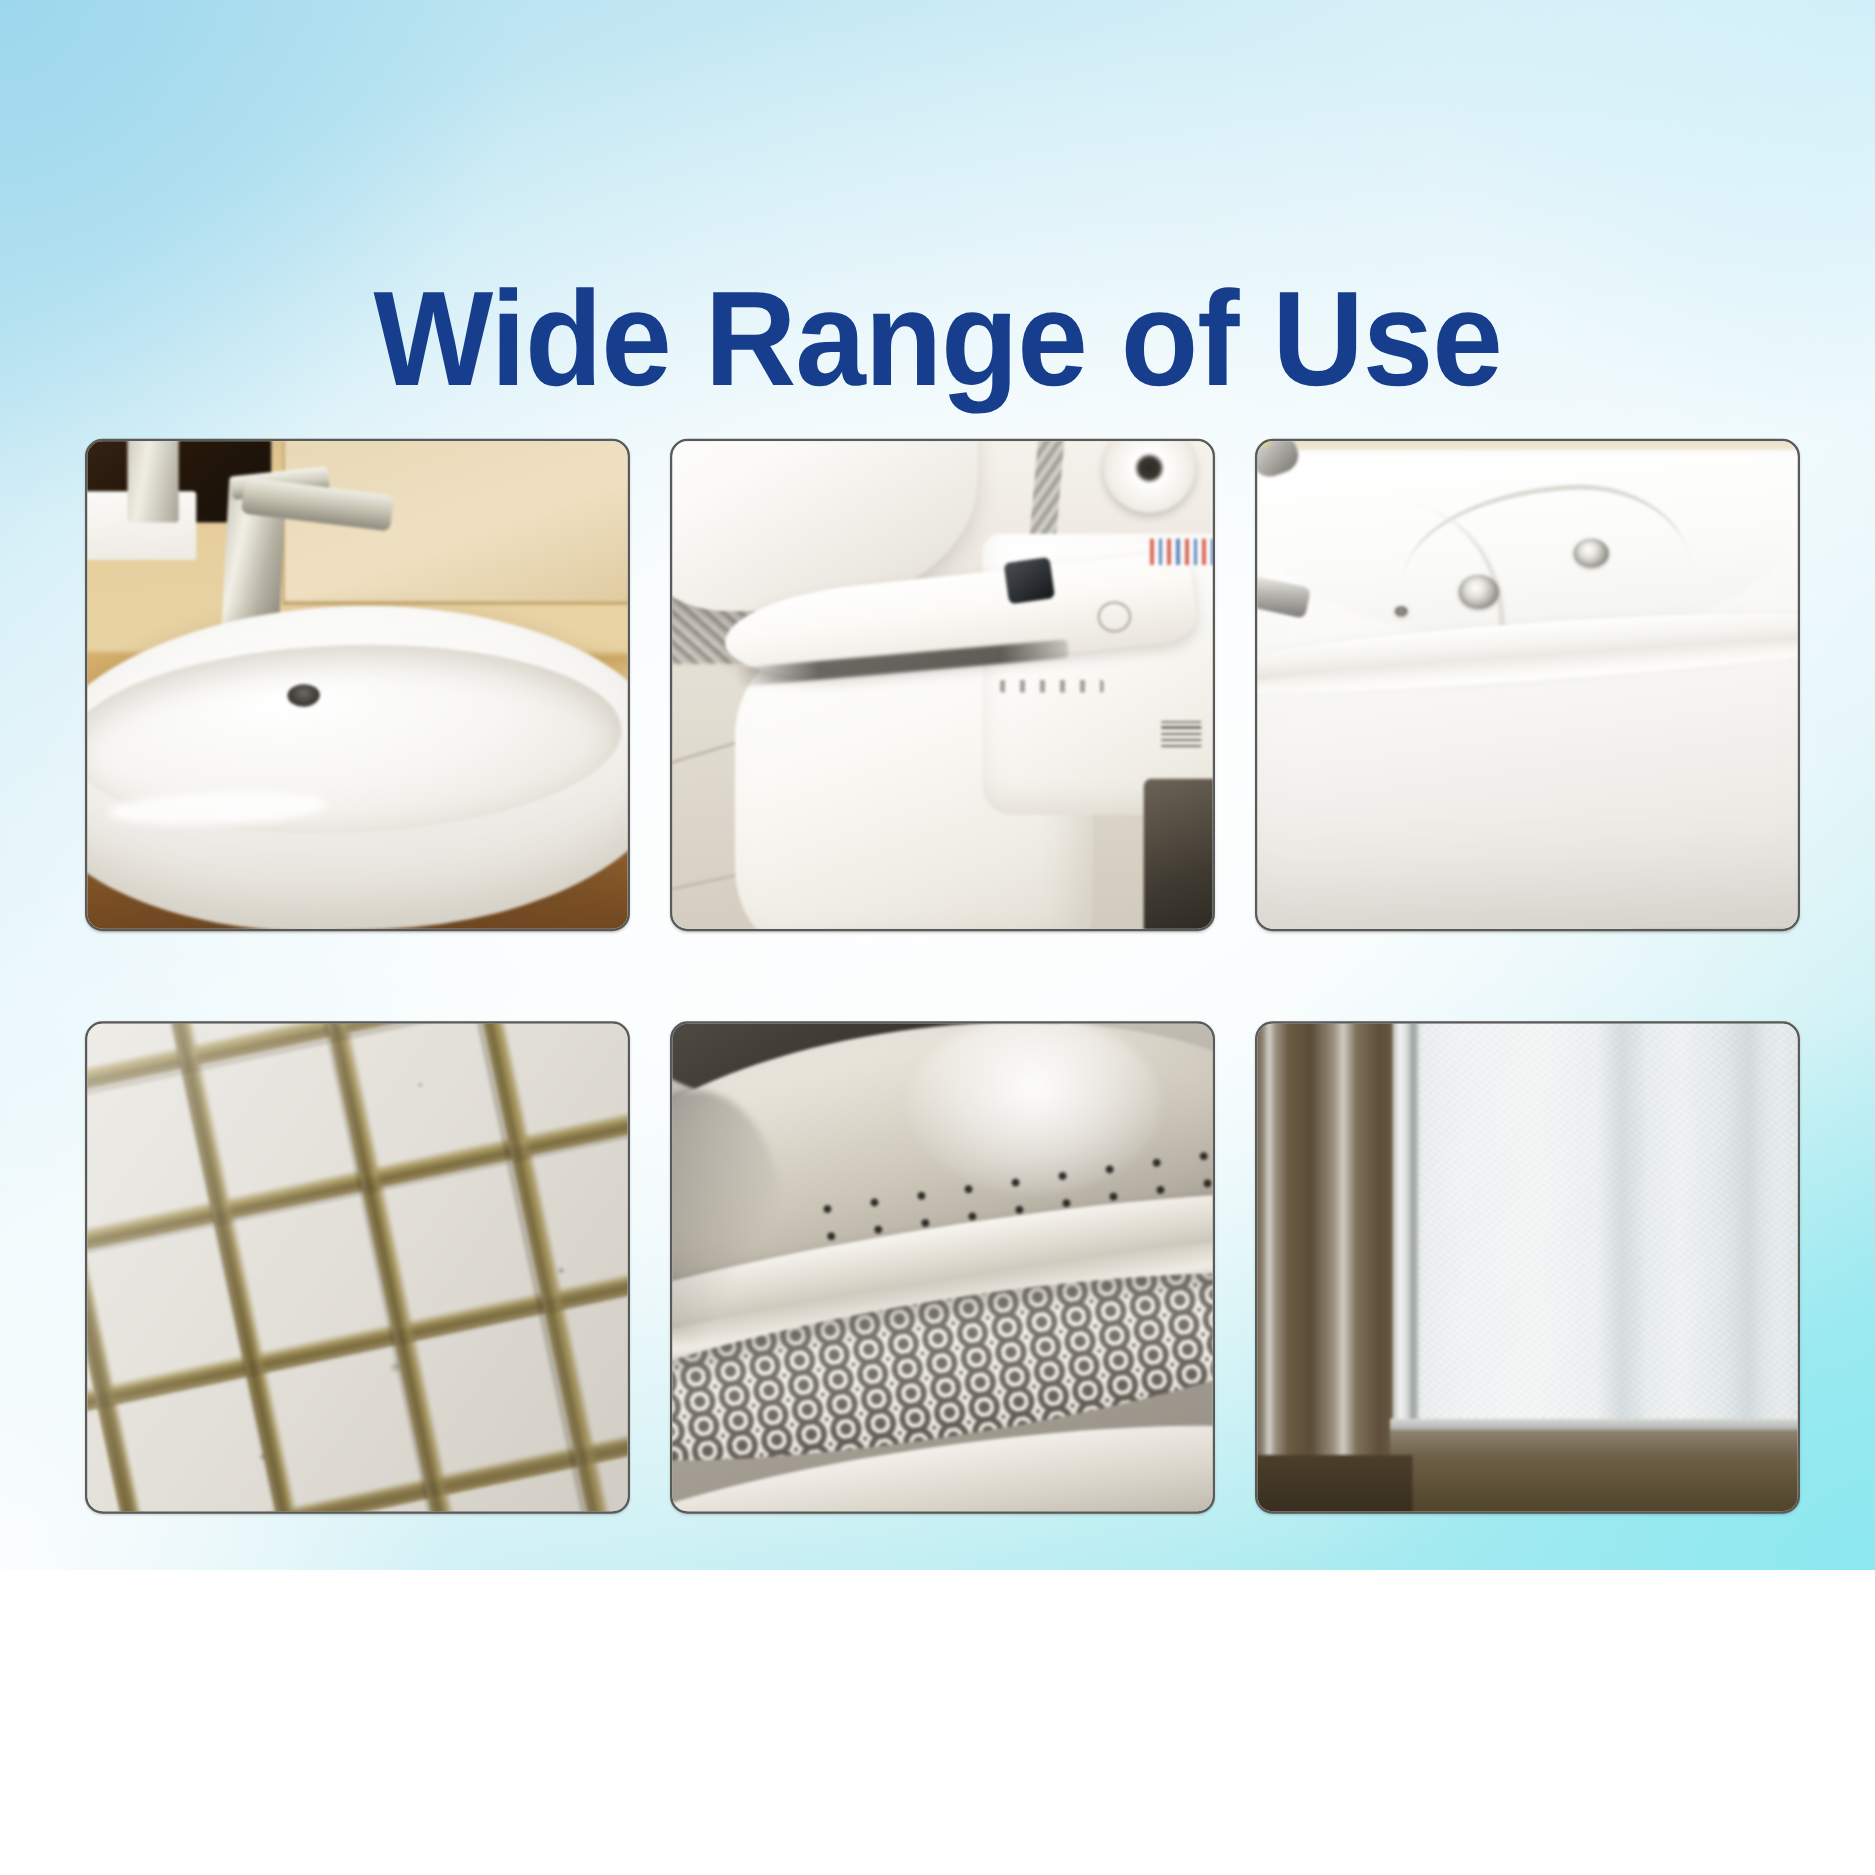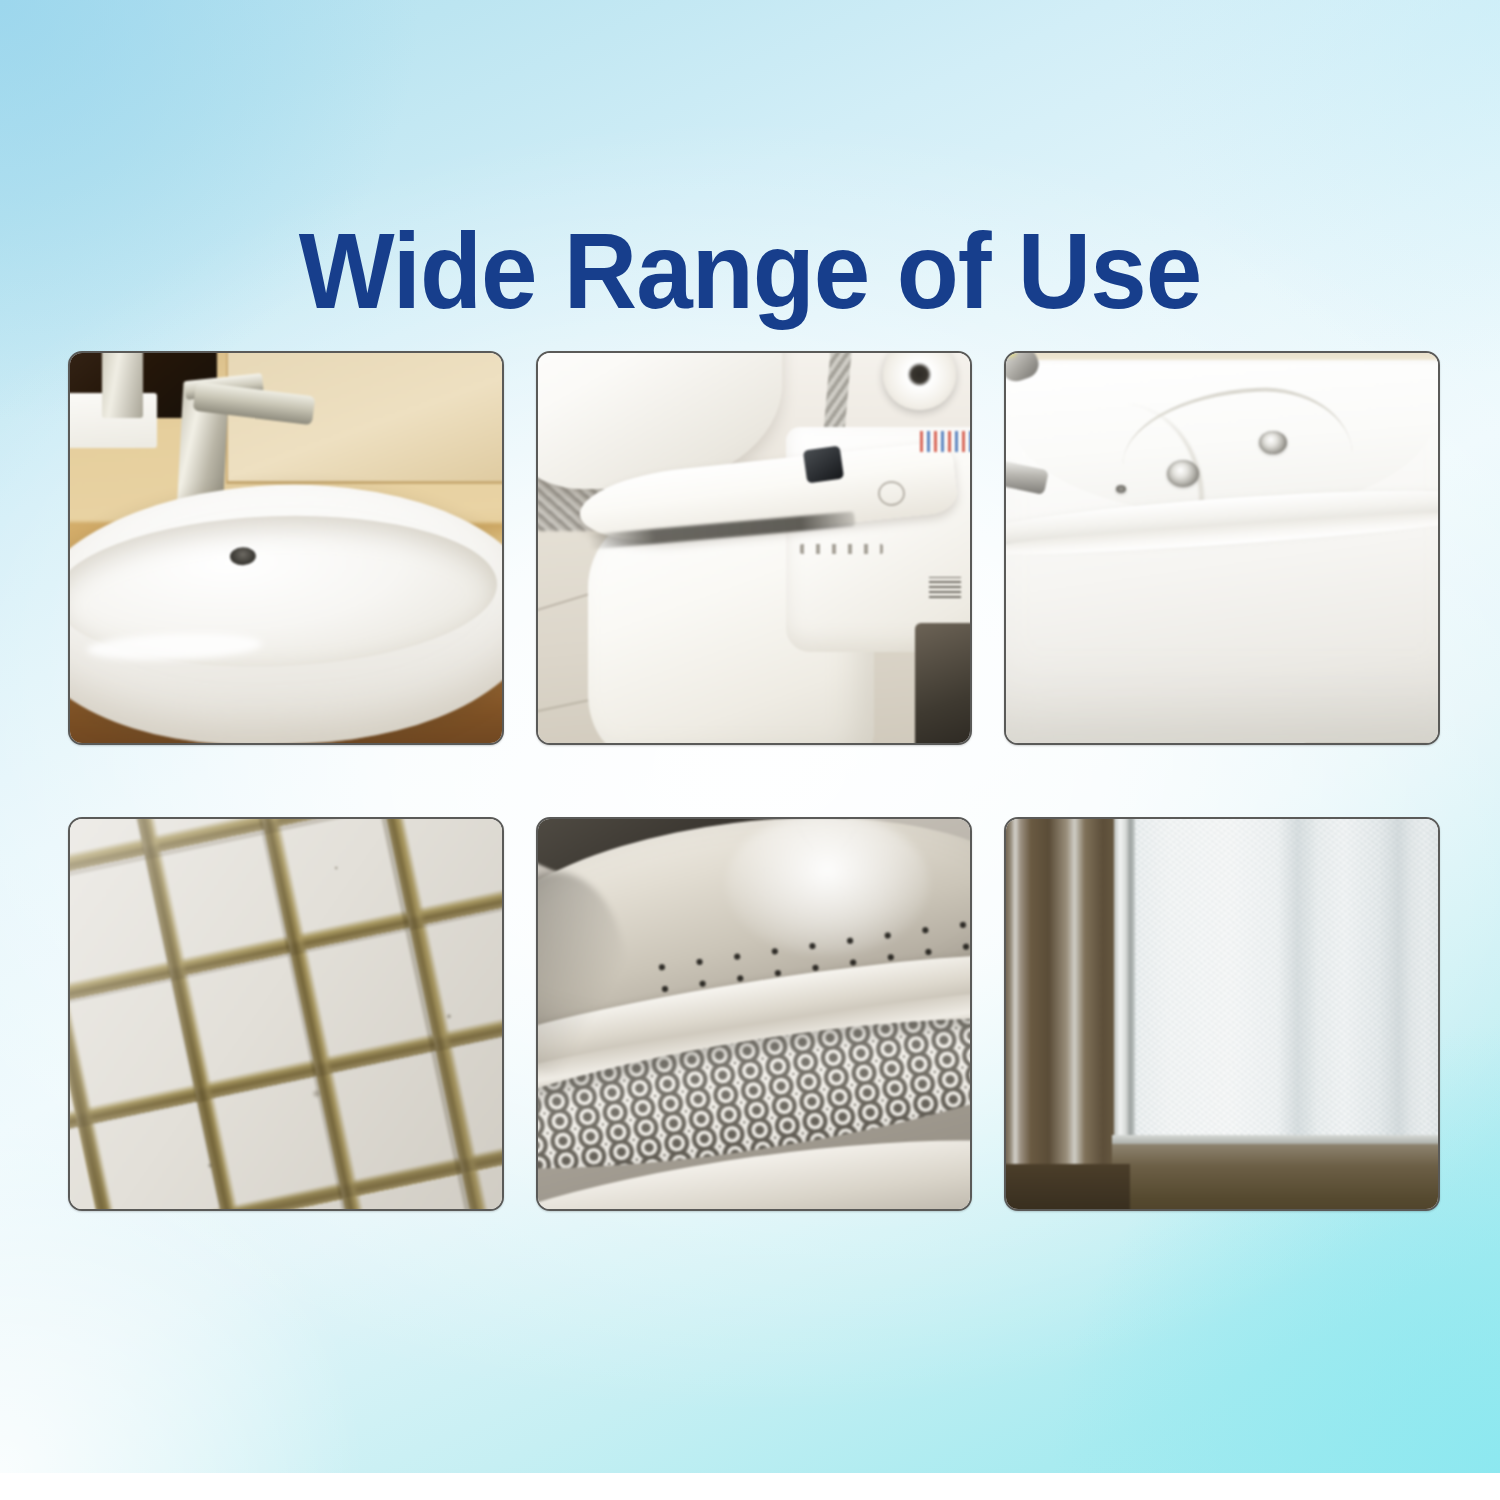--- a/index.html
+++ b/index.html
@@ -10,21 +10,21 @@
     width: 1500px;
     height: 1500px;
     overflow: hidden;
     font-family: "Liberation Sans", sans-serif;
   }
 
   
   #page {
     position: relative;
     width: 1500px;
-    height: 1473px;
+    height: 1256px;
     background:
       radial-gradient(ellipse 1100px 760px at 50% 52%, rgba(255,255,255,0.96) 0%, rgba(255,255,255,0.80) 32%, rgba(255,255,255,0.28) 62%, rgba(255,255,255,0.0) 85%),
       linear-gradient(155deg,
         #b2e0f0 0%,
         #bce5f1 10%,
         #d2eef7 24%,
         #e6f6fb 40%,
         #effafd 52%,
         #e3f5f9 64%,
         #c6eff3 78%,

